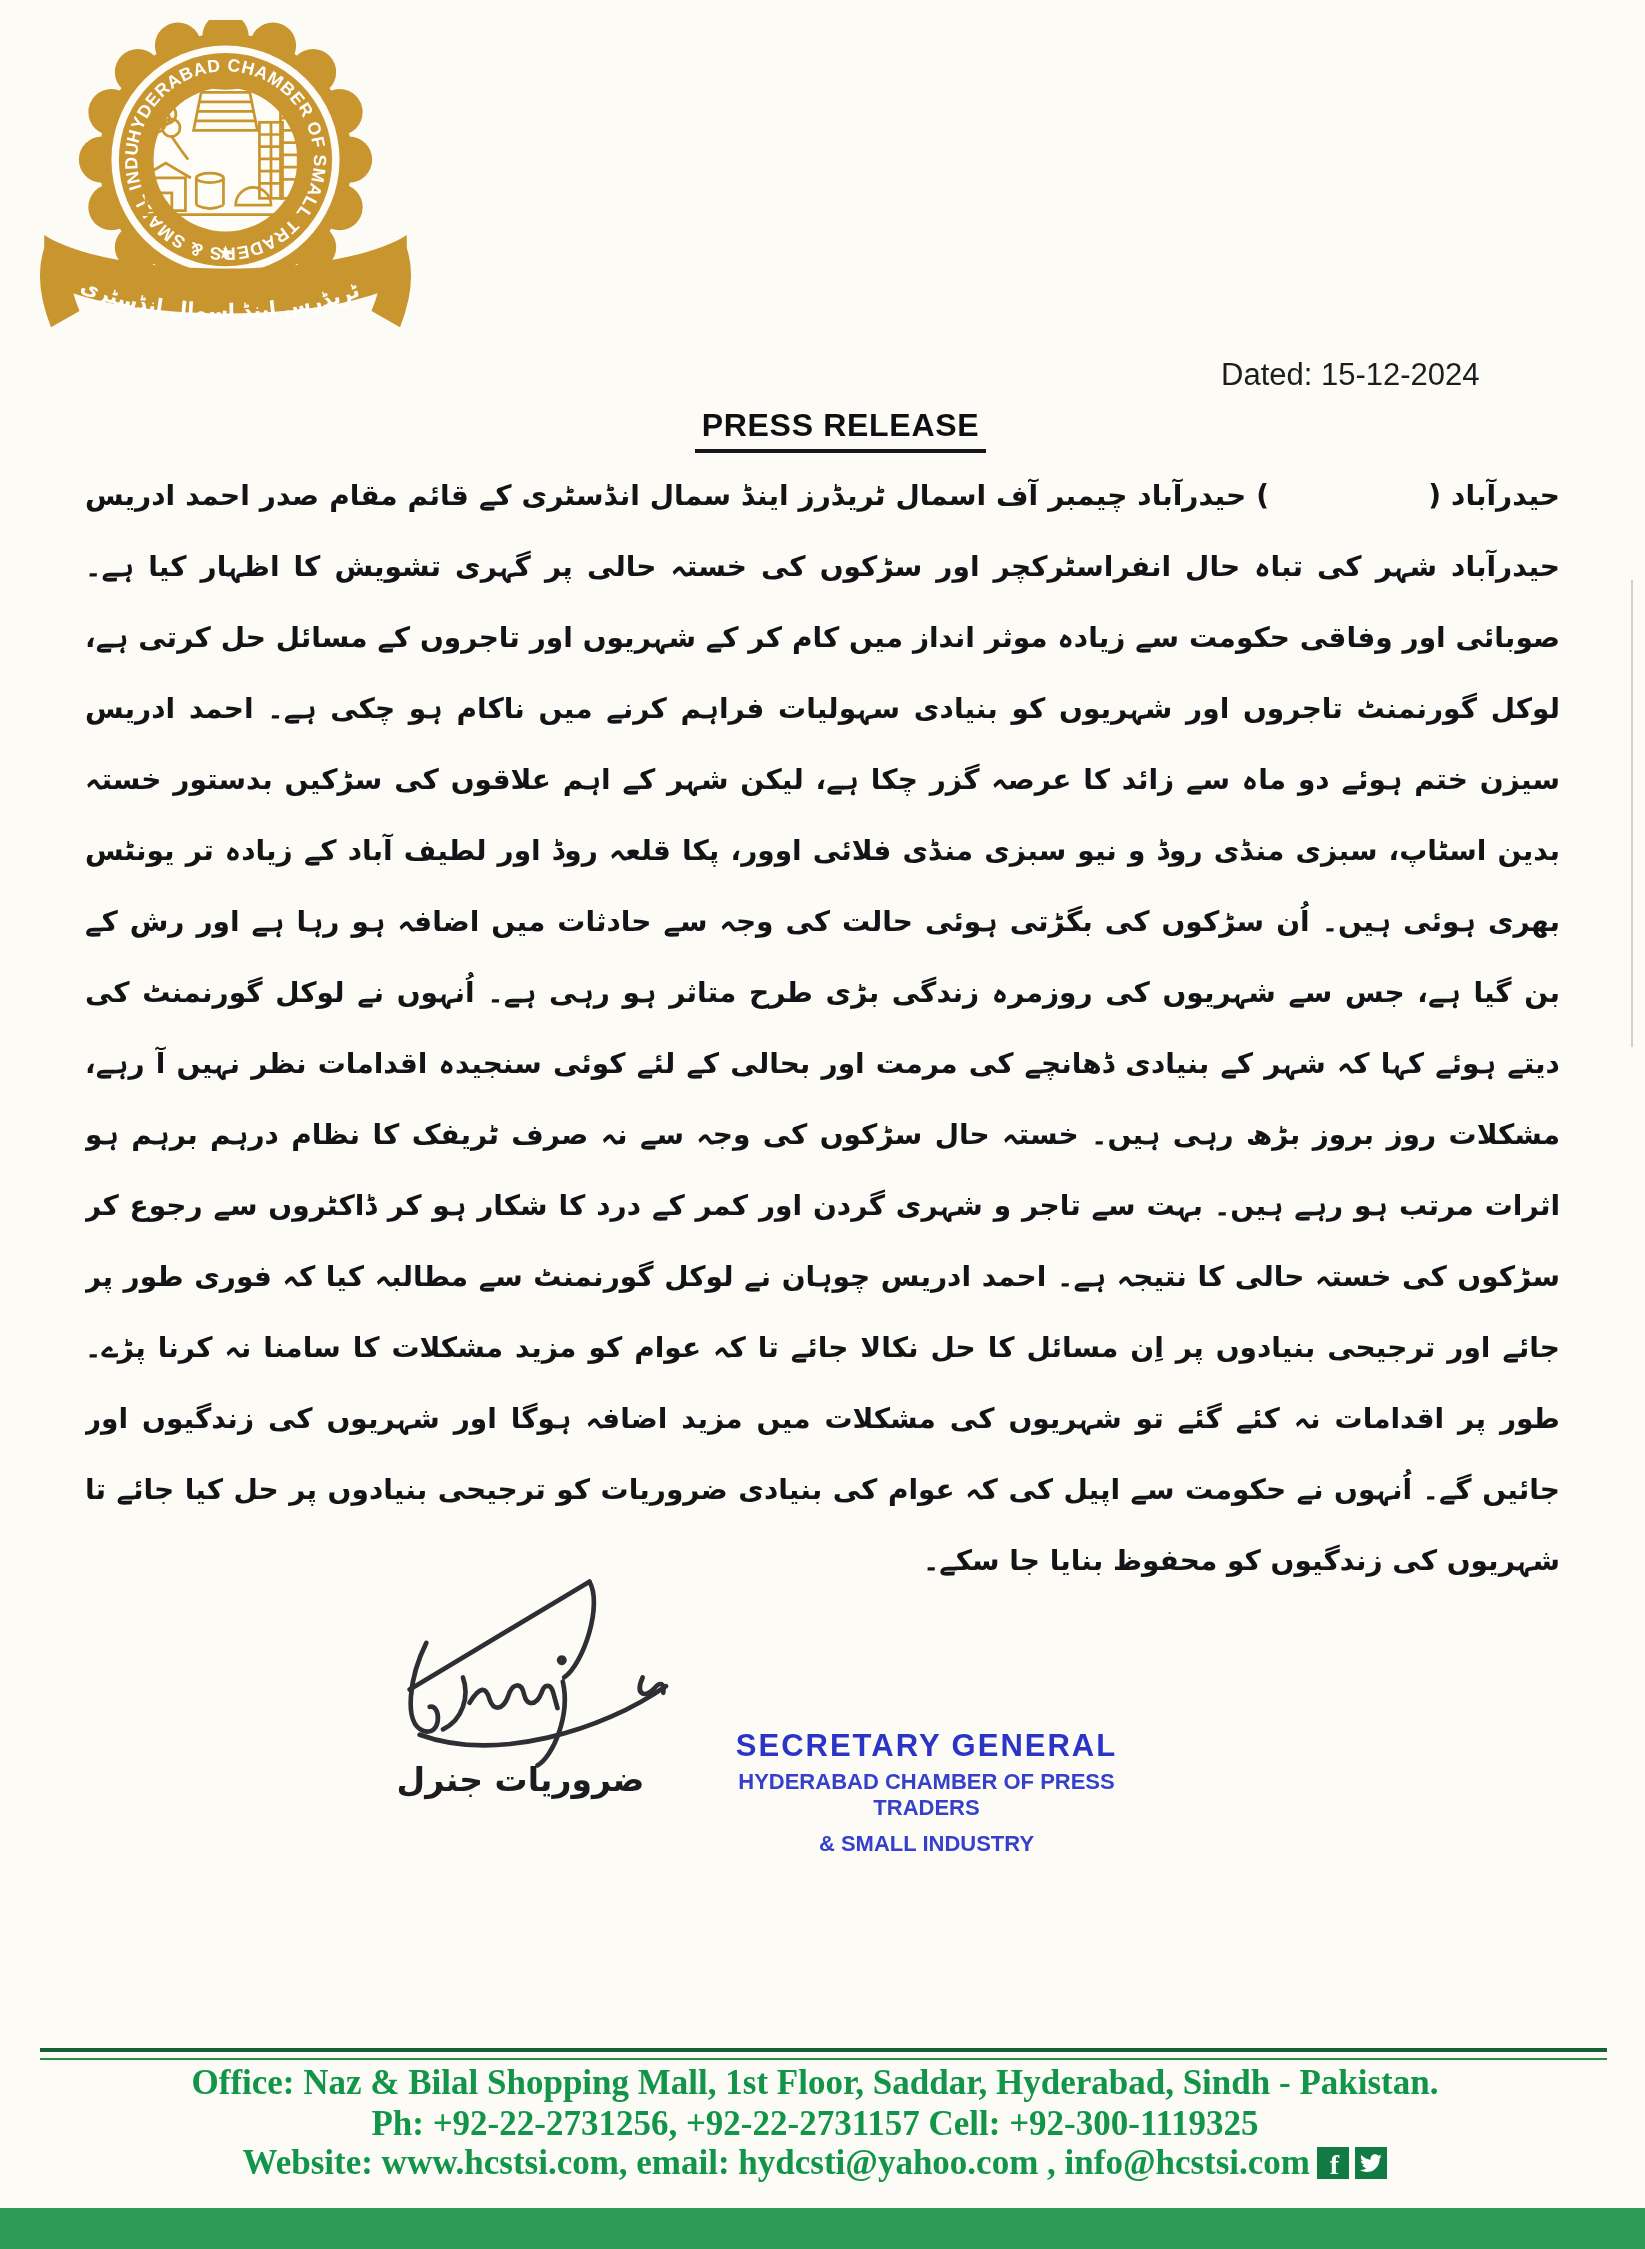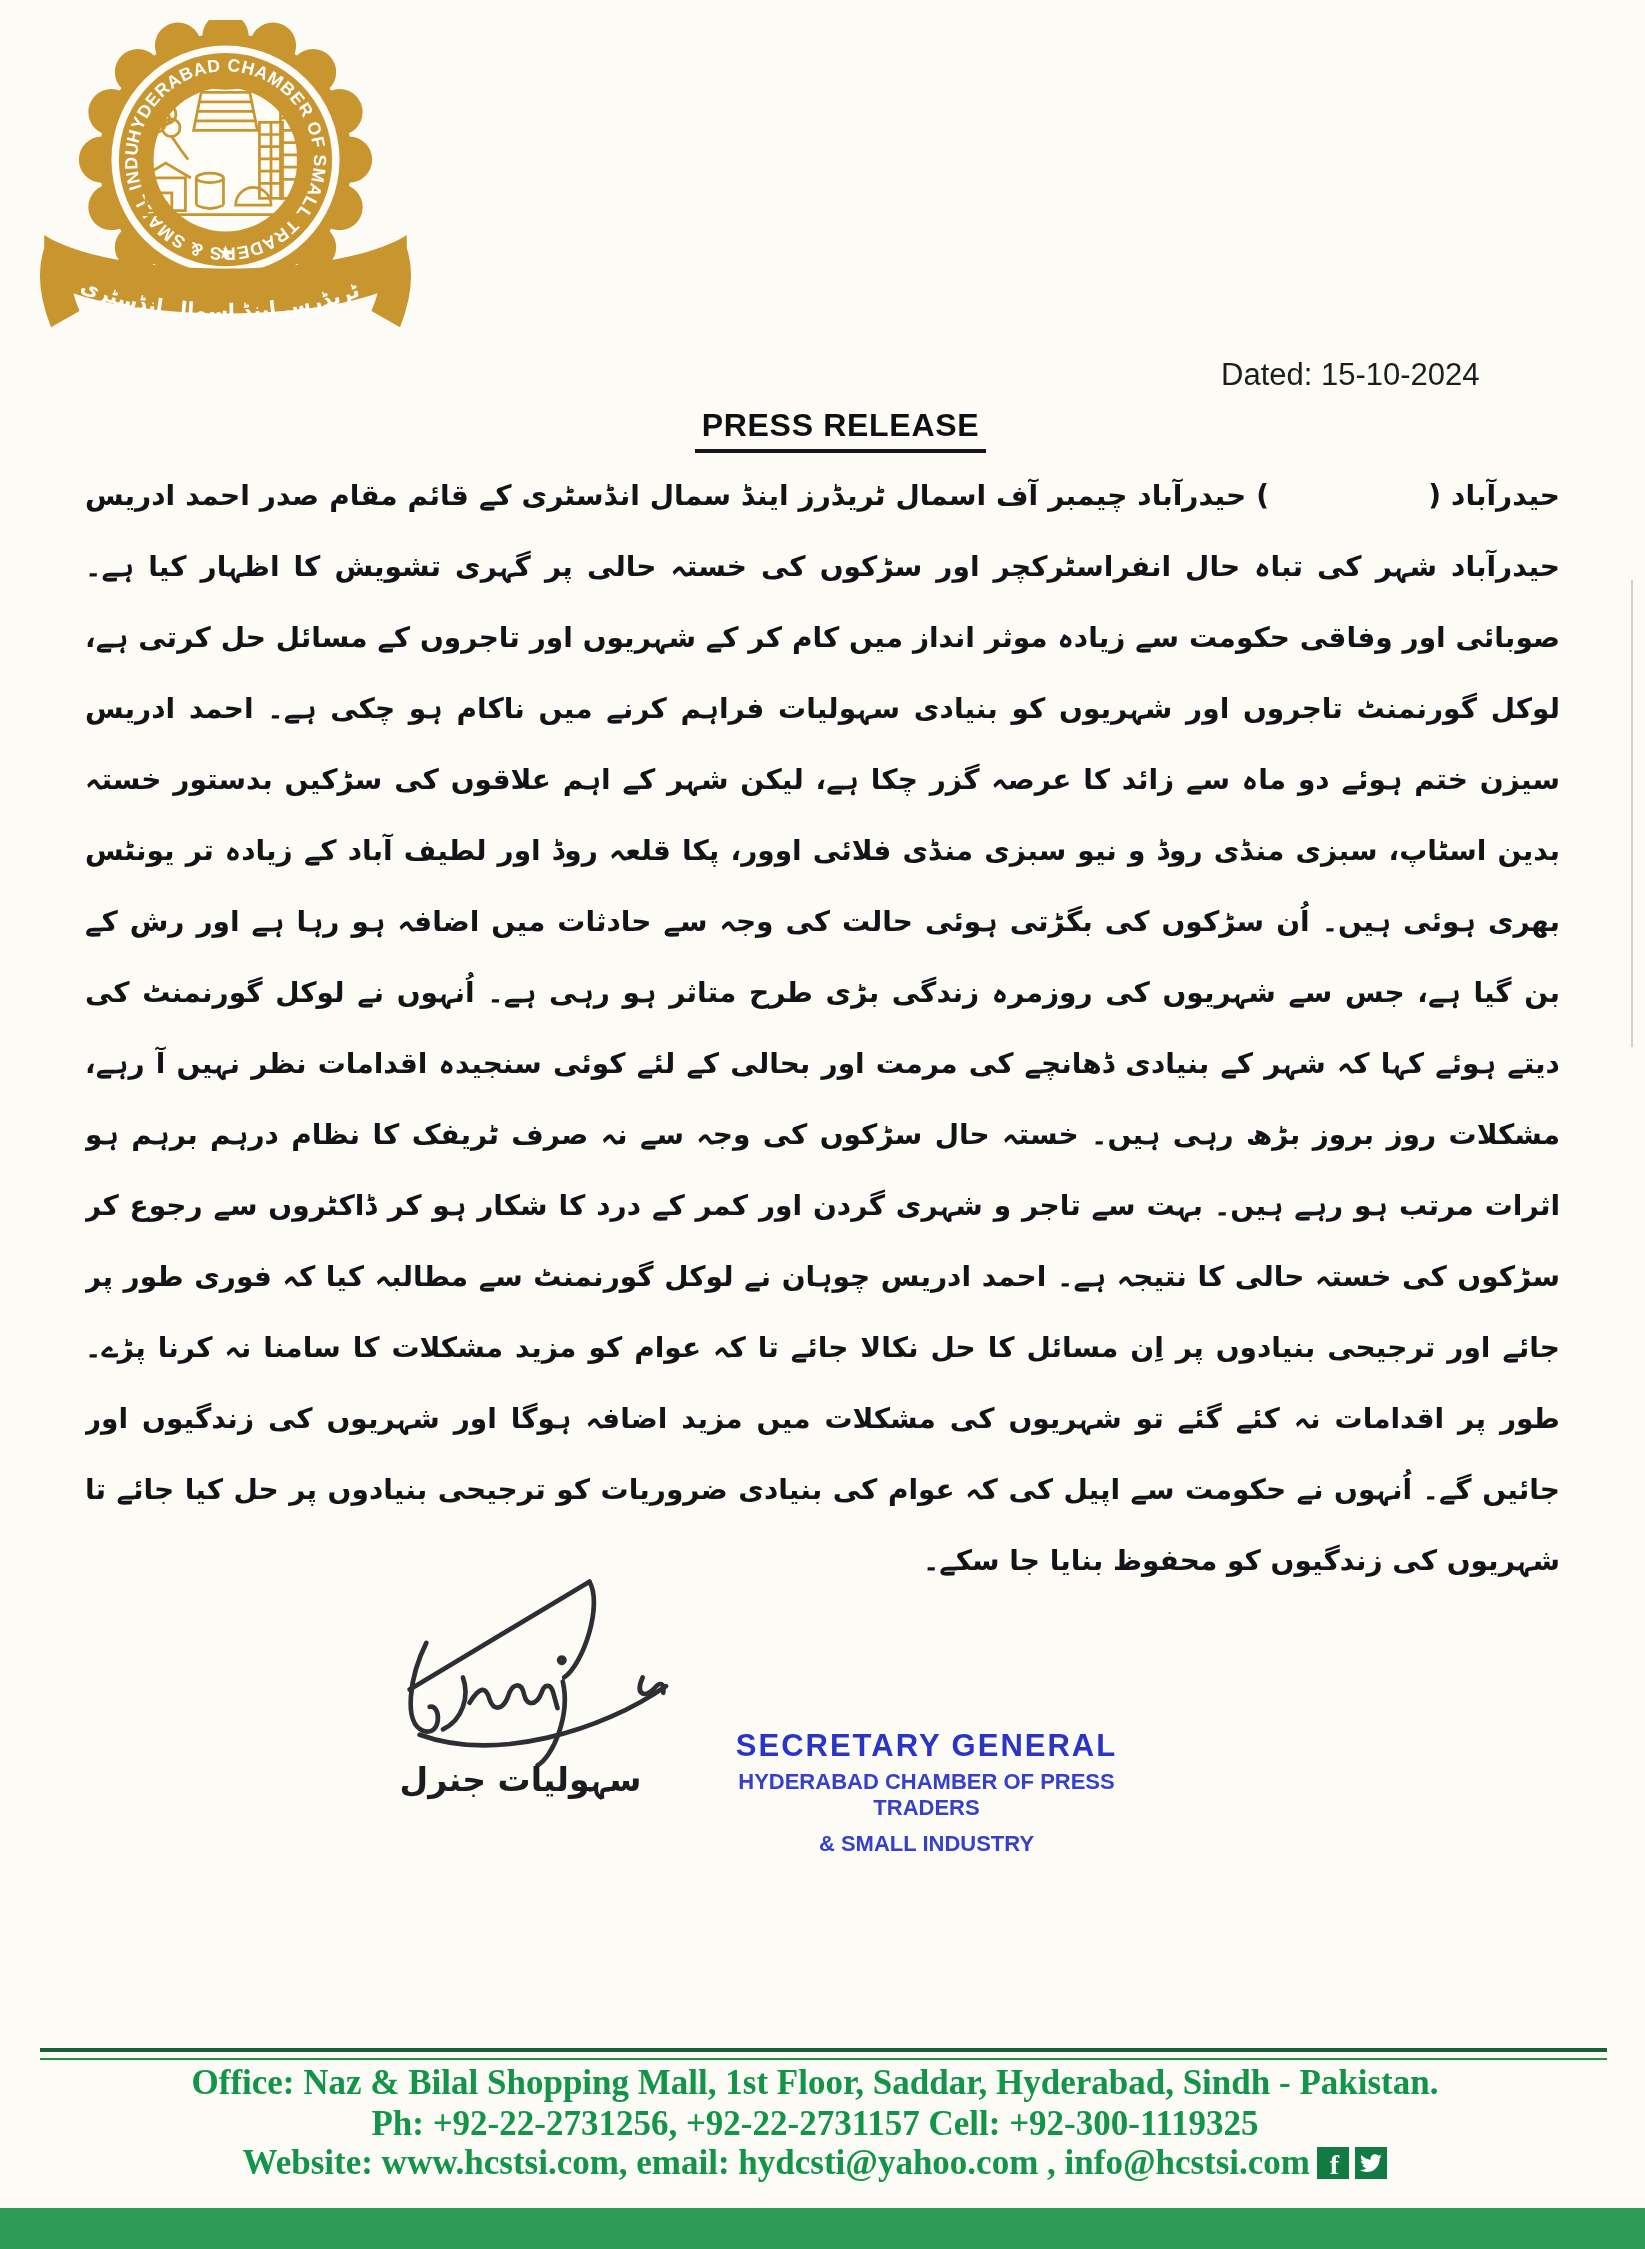--- a/index.html
+++ b/index.html
@@ -107,21 +107,21 @@
       <path d="M20,330 Q0,380 28,452 L70,428 Q50,380 58,345 Z" fill="#c9952f"></path>
       <path d="M550,330 Q570,380 542,452 L500,428 Q520,380 512,345 Z" fill="#c9952f"></path>
       <path d="M18,316 C120,382 450,382 552,316 L552,382 C450,448 120,448 18,382 Z" fill="#c9952f"></path>
       <text font-family="DejaVu Sans, sans-serif" font-weight="bold" font-size="30" fill="#ffffff">
         <textPath href="#ribbonPath">حیدرآباد چیمبر آف اسمال ٹریڈرس اینڈ اسمال انڈسٹری</textPath>
       </text>
     </g>
   </svg>
 
 
-  <div class="dated">Dated: 15-10-2024</div>
+  <div class="dated">Dated: 15-12-2024</div>
 
   <div class="press-wrap">
     <span class="press">PRESS RELEASE</span>
   </div>
 
   <div class="body-text">
     <div class="u">حیدرآباد (&nbsp;&nbsp;&nbsp;&nbsp;&nbsp;&nbsp;&nbsp;&nbsp;&nbsp;&nbsp;&nbsp;&nbsp;&nbsp;&nbsp;&nbsp;&nbsp;) حیدرآباد چیمبر آف اسمال ٹریڈرز اینڈ سمال انڈسٹری کے قائم مقام صدر احمد ادریس چوہان نے</div>
     <div class="u">حیدرآباد شہر کی تباہ حال انفراسٹرکچر اور سڑکوں کی خستہ حالی پر گہری تشویش کا اظہار کیا ہے۔ اُنہوں نے کہا کہ دنیا بھر میں لوکل گورنمنٹ</div>
     <div class="u">صوبائی اور وفاقی حکومت سے زیادہ موثر انداز میں کام کر کے شہریوں اور تاجروں کے مسائل حل کرتی ہے، جبکہ حیدرآباد کی</div>
     <div class="u">لوکل گورنمنٹ تاجروں اور شہریوں کو بنیادی سہولیات فراہم کرنے میں ناکام ہو چکی ہے۔ احمد ادریس چوہان نے مزید کہا کہ مون سون کا</div>
@@ -145,21 +145,21 @@
       <path d="M340,28 C360,62 332,150 302,172"></path>
       <path d="M95,120 C70,170 60,240 90,252 C118,262 118,212 100,216"></path>
       <path d="M120,250 C150,235 160,200 150,172"></path>
       <path d="M160,210 C175,185 185,185 190,205 C196,222 210,222 218,200 C224,180 238,178 242,198 C246,215 260,215 268,195 C272,182 282,180 286,196 L292,218"></path>
       <path d="M298,150 a4,4 0 1 1 1,0"></path>
       <path d="M300,178 C312,230 284,292 262,304"></path>
       <path d="M85,258 C200,300 360,252 455,185"></path>
       <path d="M420,172 c-12,26 4,32 18,16 c8,-10 15,-8 13,7"></path>
     </g>
   </svg>
-  <div class="sig-urdu">سہولیات جنرل</div>
+  <div class="sig-urdu">ضروریات جنرل</div>
 
   <div class="stamp">
     <div class="stamp-l1">SECRETARY GENERAL</div>
     <div class="stamp-l2">HYDERABAD CHAMBER OF PRESS TRADERS</div>
     <div class="stamp-l3">&amp; SMALL INDUSTRY</div>
   </div>
 
   <div class="footer-rule"></div>
   <div class="f-line f1">Office: Naz &amp; Bilal Shopping Mall, 1st Floor, Saddar, Hyderabad, Sindh - Pakistan.</div>
   <div class="f-line f2">Ph: +92-22-2731256, +92-22-2731157 Cell: +92-300-1119325</div>

